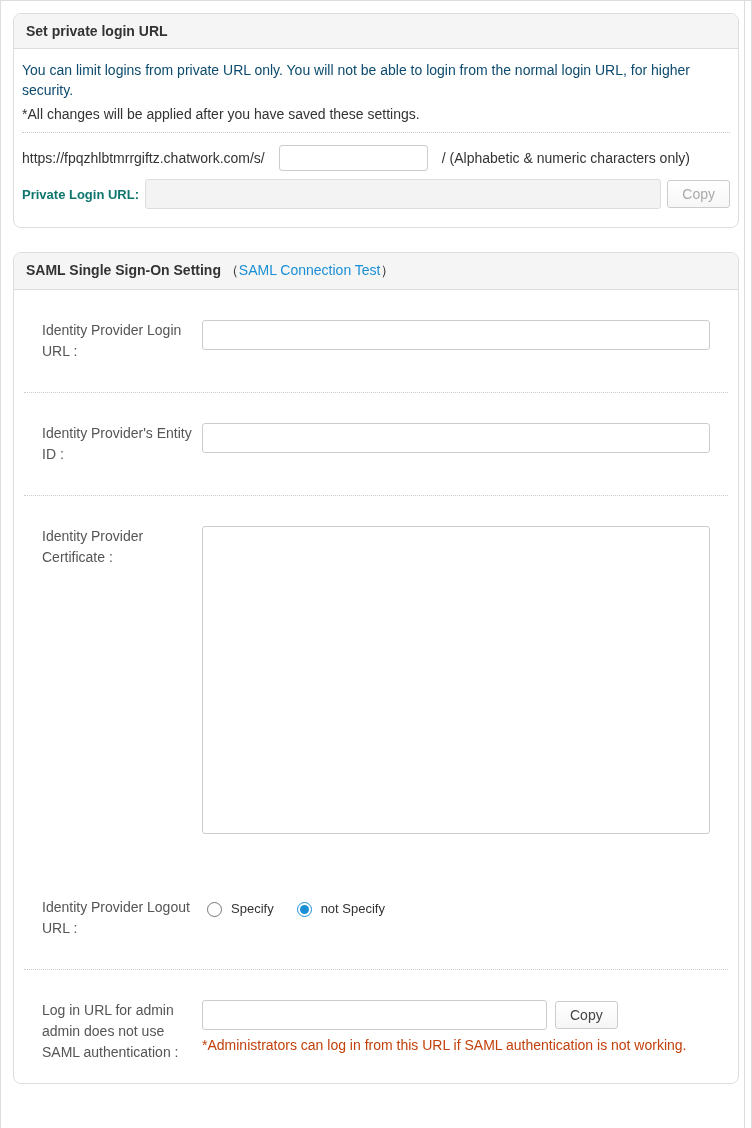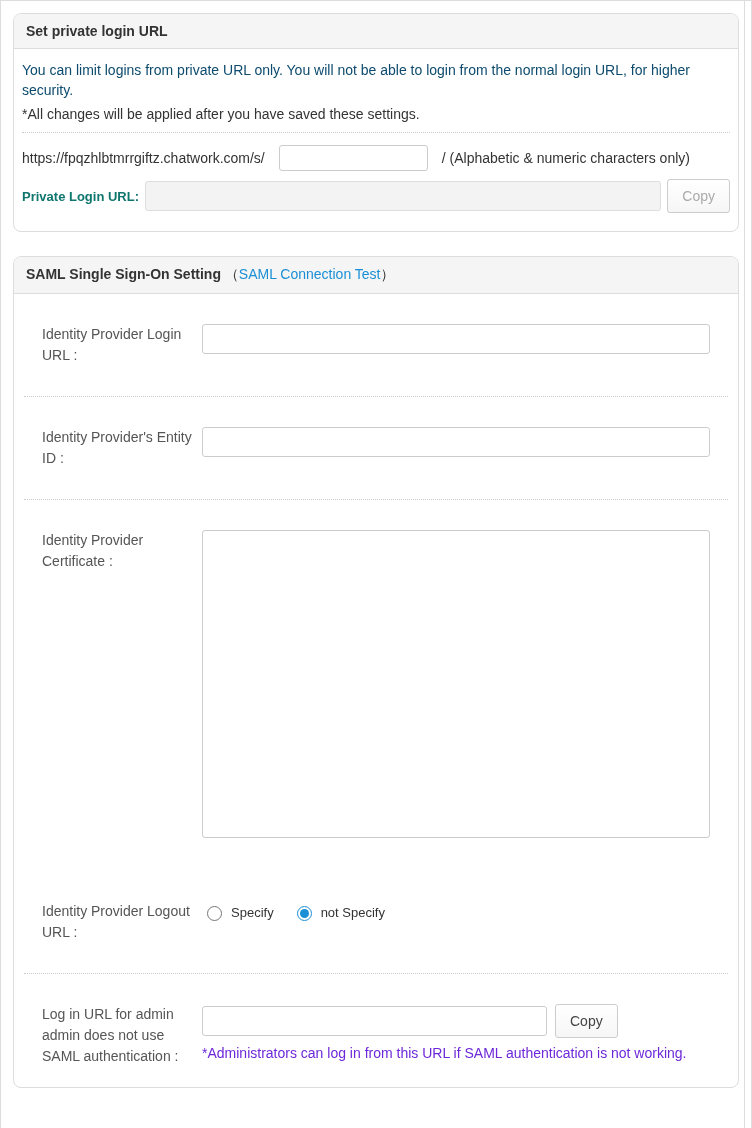--- a/index.html
+++ b/index.html
@@ -67,21 +67,21 @@
   .private-row { display: flex; align-items: center; gap: 6px; }
   .private-label { color: #0f766e; font-size: 13px; font-weight: 600; white-space: nowrap; }
   .private-display {
     flex: 1;
     height: 30px;
     border: 1px solid #ddd;
     background: #f3f3f3;
     border-radius: 3px;
   }
   .copy-btn {
-    height: 34px;
+    height: 28px;
     padding: 0 14px;
     border: 1px solid #ccc;
     background: linear-gradient(#fff,#f6f6f6);
     border-radius: 3px;
     color: #aaa;
     font-size: 14px;
   }
   .copy-btn.enabled { color: #444; cursor: pointer; }
   
   .panel-header .header-title { font-weight: 700; }
@@ -134,21 +134,21 @@
   .admin-url-row { display: flex; align-items: center; gap: 8px; margin-bottom: 6px; }
   .admin-url-input {
     flex: 1;
     max-width: 345px;
     height: 30px;
     border: 1px solid #ccc;
     border-radius: 3px;
     padding: 4px 8px;
     font-size: 14px;
   }
-  .admin-note { color: #6d28d9; font-size: 14px; line-height: 1.4; }
+  .admin-note { color: #c2410c; font-size: 14px; line-height: 1.4; }
 </style>
 </head>
 <body>
 
 <div class="outer">
 
   <div class="panel">
     <div class="panel-header">Set private login URL</div>
     <div class="panel-body">
       <div class="desc">You can limit logins from private URL only. You will not be able to login from the normal login URL, for higher security.</div>

